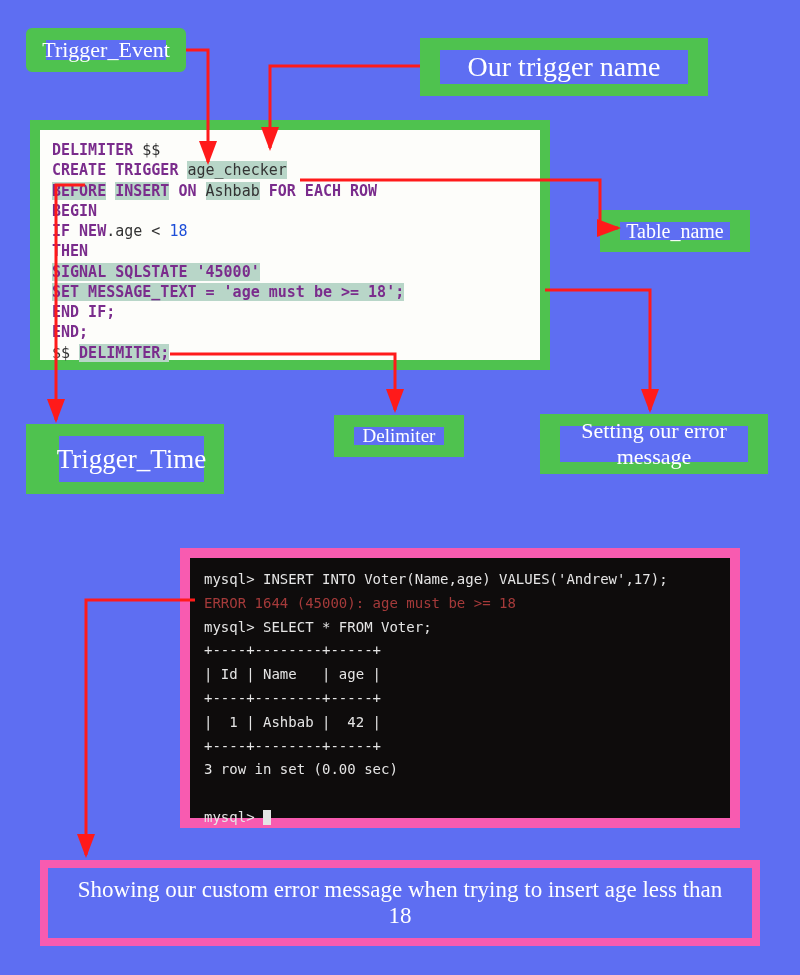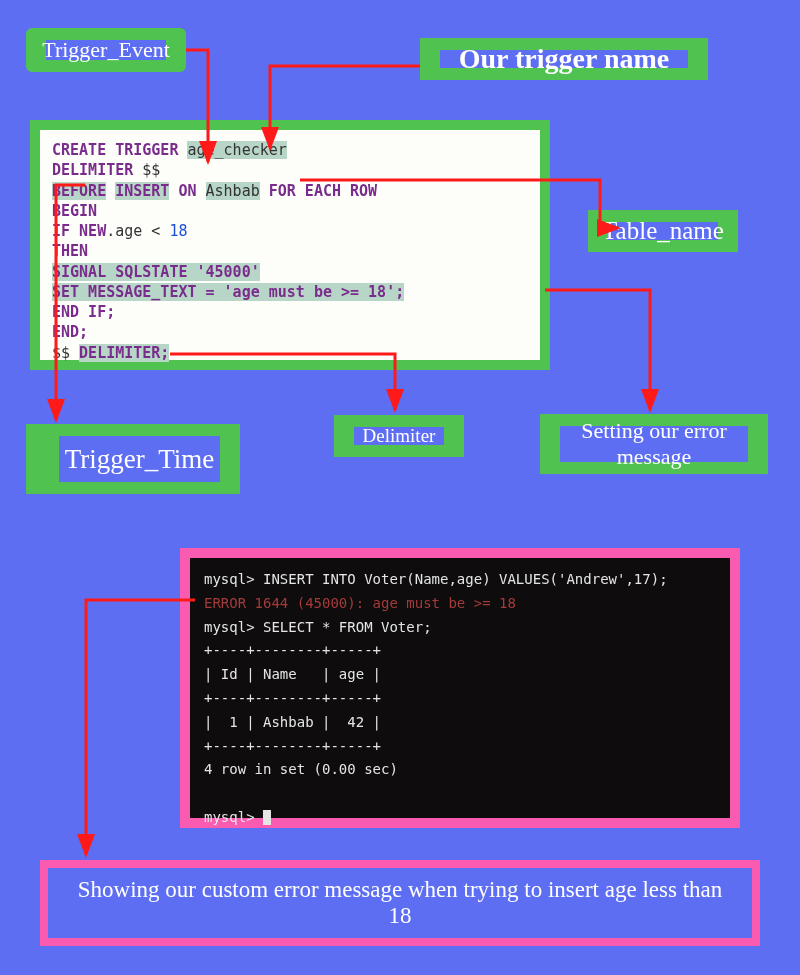--- a/index.html
+++ b/index.html
@@ -93,73 +93,73 @@
 </style>
 </head>
 <body>
 
 <div class="green-box" style="left:26px; top:28px; width:160px; height:44px;border-radius:6px;">
   <div class="inner">
       <span>Trigger_Event</span>
     </div>
 </div>
 
-<div class="green-box" style="left:420px; top:38px; width:288px; height:42px; font-size:28px;font-weight:bold;">
+<div class="green-box" style="left:420px; top:38px; width:288px; height:58px; font-size:28px;">
   <div class="inner">
       <span>Our trigger name</span>
     </div>
 </div>
 
-<div class="green-box" style="left:588px; top:210px; width:150px; height:42px; font-size:25px;">
+<div class="green-box" style="left:600px; top:210px; width:150px; height:42px; font-size:20px;">
   <div class="inner">
       <span>Table_name</span>
     </div>
 </div>
 
-<div class="green-box" style="left:26px; top:424px; width:214px; height:70px; font-size:27px;padding-left:27px;">
+<div class="green-box" style="left:26px; top:424px; width:198px; height:70px; font-size:27px;padding-left:27px;">
   <div class="inner">
       <span>Trigger_Time</span>
     </div>
 </div>
 
 <div class="green-box" style="left:334px; top:415px; width:130px; height:42px; font-size:19px;">
   <div class="inner">
       <span>Delimiter</span>
     </div>
 </div>
 
 <div class="green-box" style="left:540px; top:414px; width:228px; height:60px; font-size:22px;">
   <div class="inner">
       <span>Setting our error message</span>
     </div>
 </div>
 
 <div class="code-panel" style="left:30px; top:120px; width:520px; height:250px;">
+<div><span class="kw">DELIMITER </span><span>$$</span></div>
 <div><span class="kw">  CREATE TRIGGER </span><span class="hl">age_checker</span></div>
-<div><span class="kw">DELIMITER </span><span>$$</span></div>
 <div><span>      </span><span class="kw hl">BEFORE</span><span> </span><span class="kw hl">INSERT</span><span class="kw"> ON </span><span class="hl">Ashbab</span><span class="kw">  FOR EACH ROW</span></div>
 <div><span class="kw">      BEGIN</span></div>
 <div><span class="kw">          IF </span><span class="kw">NEW</span><span>.age &lt; </span><span class="num">18</span></div>
 <div><span class="kw">          THEN</span></div>
 <div><span class="kw hl">              SIGNAL SQLSTATE '45000'</span></div>
 <div><span class="kw hl">                  SET MESSAGE_TEXT = 'age must be &gt;= 18';</span></div>
 <div><span class="kw">          END IF;</span></div>
 <div><span class="kw">      END;</span></div>
 <div><span>$$ </span><span class="kw hl">DELIMITER;</span></div>
 </div>
 
 <div class="terminal" style="left:180px; top:548px; width:560px; height:280px;"><span>mysql&gt; INSERT INTO Voter(Name,age) VALUES('Andrew',17);</span>
 <span class="err">ERROR 1644 (45000): age must be &gt;= 18</span>
 <span>mysql&gt; SELECT * FROM Voter;</span>
 <span>+----+--------+-----+</span>
 <span>| Id | Name   | age |</span>
 <span>+----+--------+-----+</span>
 <span>|  1 | Ashbab |  42 |</span>
 <span>+----+--------+-----+</span>
-<span>4 row in set (0.00 sec)</span>
+<span>3 row in set (0.00 sec)</span>
 <span></span>
 <span>mysql&gt; </span><span class="cursor"></span></div>
 
 <div class="pink-box" style="left:40px; top:860px; width:720px; height:86px; font-size:23px;">
   <div class="inner">
       <span>Showing our custom error message when trying to insert age less than 18</span>
     </div>
 </div>
 
 <svg class="arrows">

